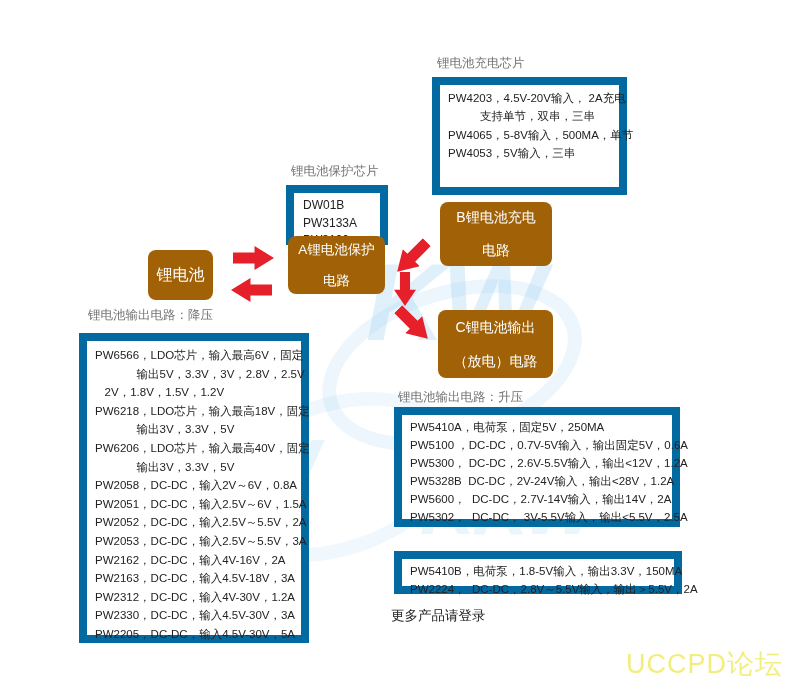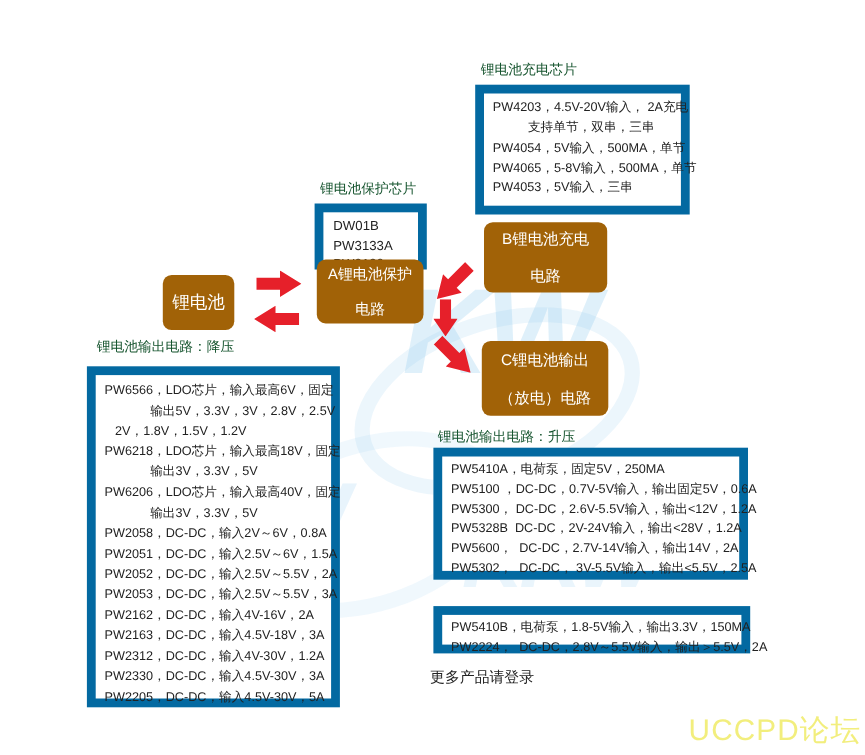--- a/index.html
+++ b/index.html
@@ -12,21 +12,21 @@
       color:rgba(140,200,238,0.28);letter-spacing:-4px;}
   .wm-a{left:366px;top:238px;font-size:110px;}
   .wm-b{left:108px;top:420px;font-size:92px;color:rgba(150,205,240,0.22);}
   .wm-c{left:420px;top:462px;font-size:78px;color:rgba(150,205,240,0.20);}
   .wm-ellipse{position:absolute;z-index:0;border:14px solid rgba(160,212,242,0.20);
       border-radius:50%;pointer-events:none;}
   .wm-e1{left:318px;top:286px;width:240px;height:130px;transform:rotate(-18deg);}
   .wm-e2{left:206px;top:398px;width:230px;height:130px;transform:rotate(-18deg);
       border-color:rgba(160,212,242,0.16);}
   
-  .label{position:absolute;z-index:2;font-size:12.5px;color:#14532d;white-space:pre;}
+  .label{position:absolute;z-index:2;font-size:12.5px;color:#737373;white-space:pre;}
   .listbox{position:absolute;z-index:2;background:#ffffff;border:8px solid #0369a1;
       box-sizing:border-box;color:#222;}
   .line{white-space:pre;}
   .flowbox{position:absolute;z-index:2;background:#a16207;color:#ffffff;border-radius:8px;
       display:flex;flex-direction:column;align-items:center;justify-content:center;
       text-align:center;box-sizing:border-box;gap:12px;}
   .arrow{position:absolute;z-index:3;}
   .arrow svg{display:block;width:100%;height:100%;}
   
   .charge-label{left:437px;top:55px;}
@@ -65,21 +65,20 @@
   <div class="wm-ellipse wm-e1"></div>
   <div class="wm-ellipse wm-e2"></div>
   <div class="wm wm-a">KW</div>
   <div class="wm wm-b">KRW</div>
   <div class="wm wm-c">KRW</div>
 
   <div class="label charge-label">锂电池充电芯片</div>
   <div class="listbox charge-box">
     <div class="line">PW4203，4.5V-20V输入， 2A充电</div>
     <div class="line">          支持单节，双串，三串</div>
-    <div class="line">PW4054，5V输入，500MA，单节</div>
     <div class="line">PW4065，5-8V输入，500MA，单节</div>
     <div class="line">PW4053，5V输入，三串</div>
   </div>
 
   <div class="label protect-label">锂电池保护芯片</div>
   <div class="listbox protect-box">
     <div class="line">DW01B</div>
     <div class="line">PW3133A</div>
     <div class="line">PW3130</div>
   </div>

